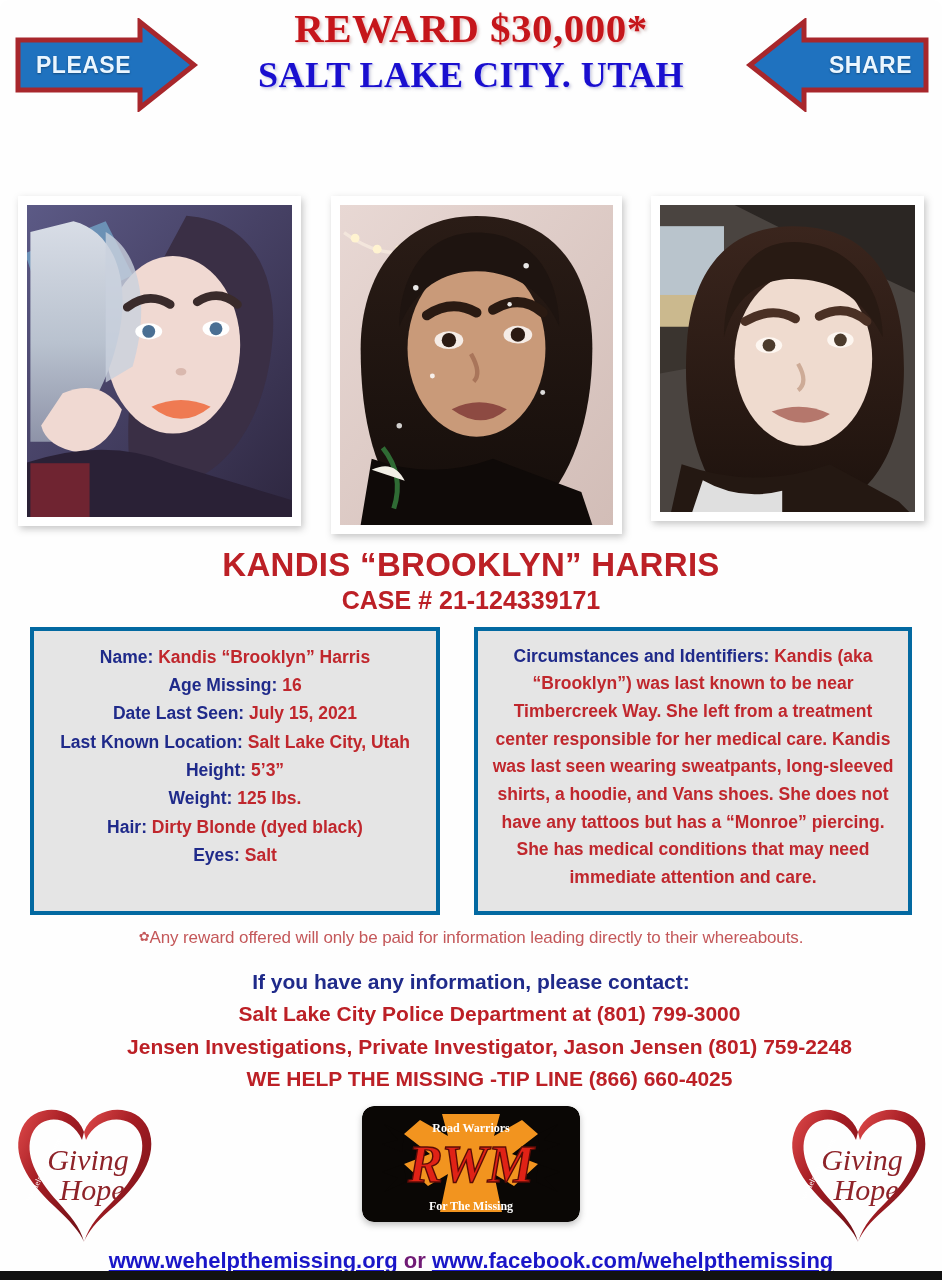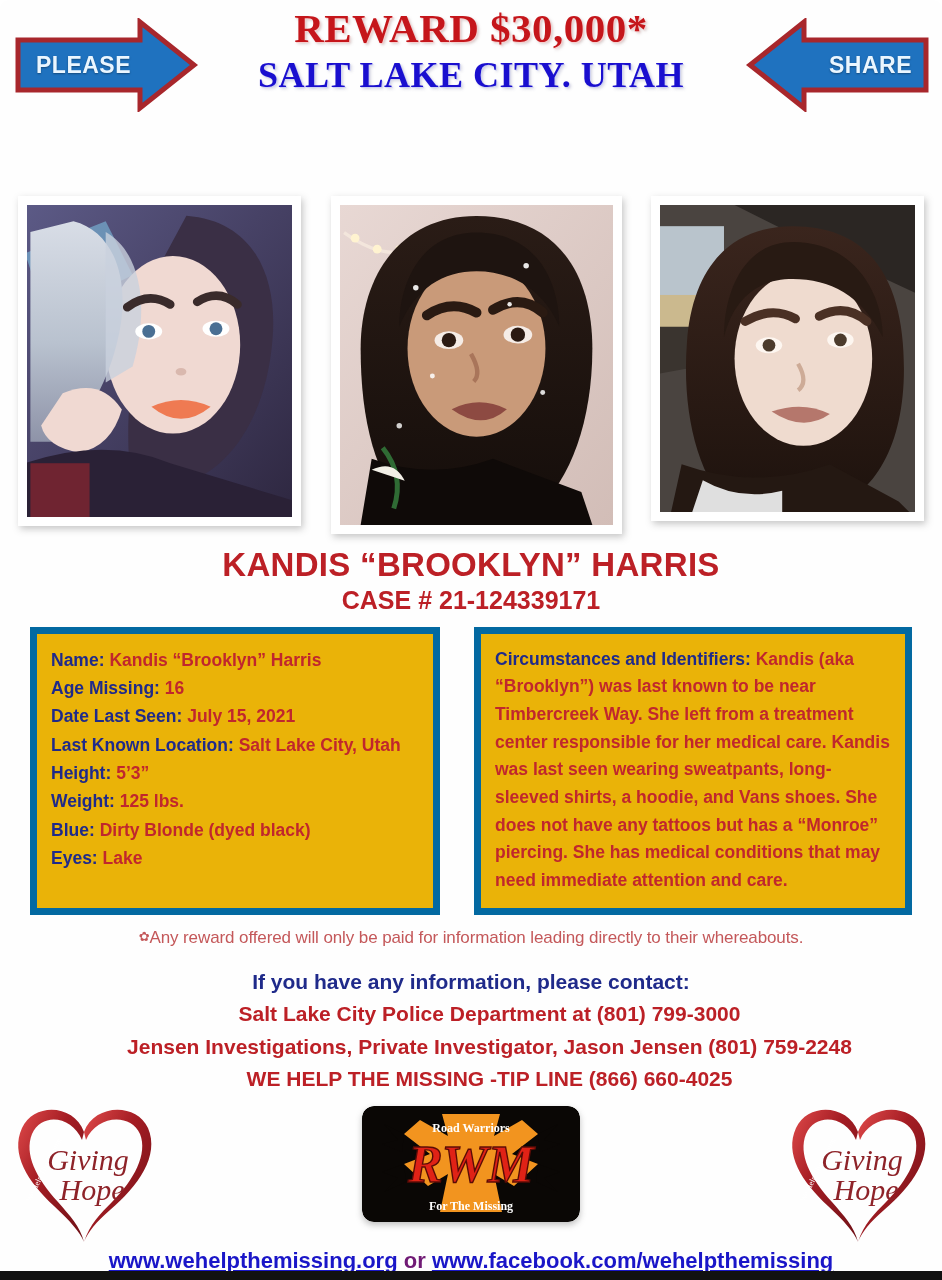--- a/index.html
+++ b/index.html
@@ -157,24 +157,25 @@
   
   .info-row {
     display: flex;
     justify-content: space-between;
     padding: 0 30px;
     margin-top: 12px;
     box-sizing: border-box;
   }
 
   .info-box {
-    border: 7px solid #0369a1;
-    background: #eab308;
+    border: 4px solid #0369a1;
+    background: #e5e5e5;
     box-sizing: border-box;
     padding: 12px 14px;
+    text-align: center;
   }
   .box-left { width: 410px; height: 288px; }
   .box-right { width: 438px; height: 288px; }
 
   .detail-line {
     font-family: "Liberation Sans", sans-serif;
     font-weight: bold;
     font-size: 17.5px;
     line-height: 1.62;
     color: #c0272d;
@@ -424,22 +425,22 @@
   <div class="info-row">
 
     <div class="info-box box-left">
       <div id="detail-rows">
           <div class="detail-line"><span class="lbl">Name:</span> <span>Kandis “Brooklyn” Harris</span></div>
           <div class="detail-line"><span class="lbl">Age Missing:</span> <span>16</span></div>
           <div class="detail-line"><span class="lbl">Date Last Seen:</span> <span>July 15, 2021</span></div>
           <div class="detail-line"><span class="lbl">Last Known Location:</span> <span>Salt Lake City, Utah</span></div>
           <div class="detail-line"><span class="lbl">Height:</span> <span>5’3”</span></div>
           <div class="detail-line"><span class="lbl">Weight:</span> <span>125 lbs.</span></div>
-          <div class="detail-line"><span class="lbl">Blue:</span> <span>Dirty Blonde (dyed black)</span></div>
-          <div class="detail-line"><span class="lbl">Eyes:</span> <span>Lake</span></div>
+          <div class="detail-line"><span class="lbl">Hair:</span> <span>Dirty Blonde (dyed black)</span></div>
+          <div class="detail-line"><span class="lbl">Eyes:</span> <span>Salt</span></div>
         </div>
     </div>
 
     <div class="info-box box-right">
       <p class="circ-text"><span class="lbl">Circumstances and Identifiers:</span> <span>Kandis (aka “Brooklyn”) was last known to be near Timbercreek Way.  She left from a treatment center responsible for her medical care.  Kandis was last seen wearing sweatpants, long-sleeved shirts, a hoodie, and Vans shoes.  She does not have any tattoos but has a “Monroe” piercing.  She has medical conditions that may need immediate attention and care.</span></p>
     </div>
   </div>
 
   <div class="disclaimer"><span class="flower">✿</span><span>Any reward offered will only be paid for information leading directly to their whereabouts.</span></div>
 

